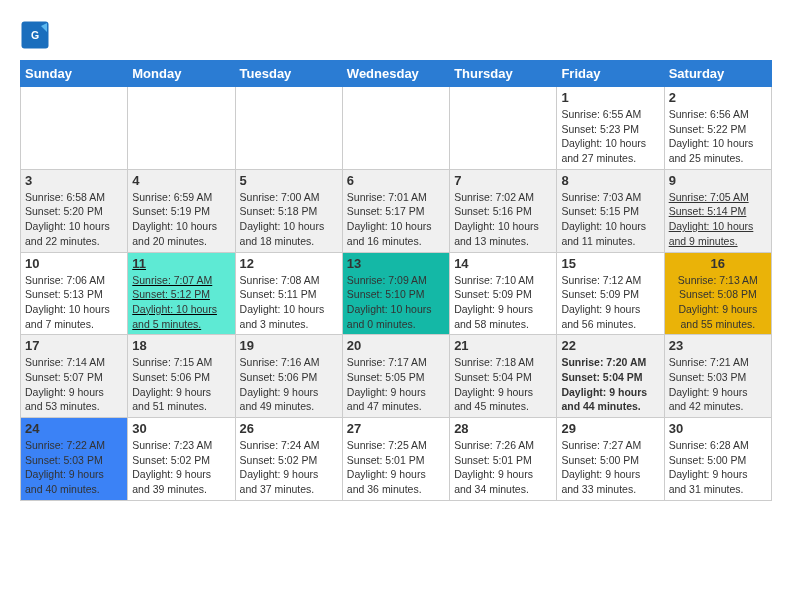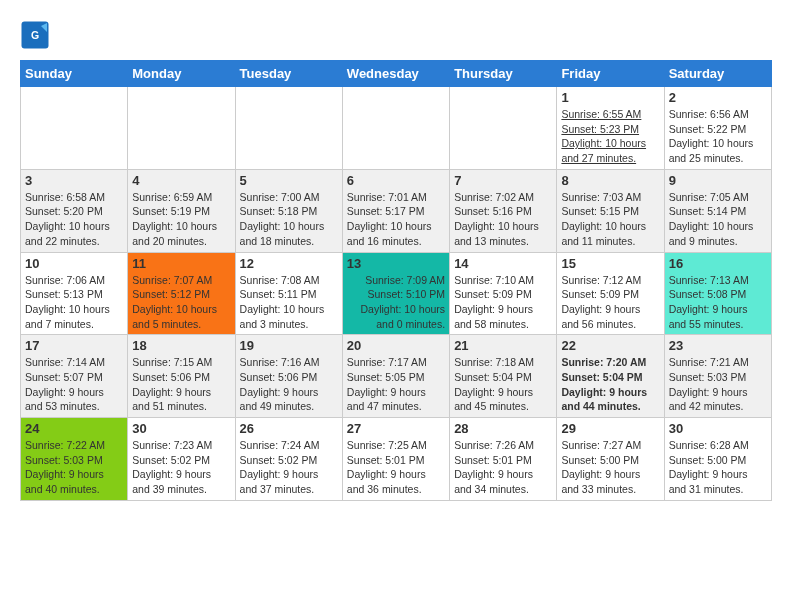--- a/index.html
+++ b/index.html
@@ -125,21 +125,21 @@
   </thead>
   <tbody id="calendar-body">
   <tr>
         <td class="empty-cell" style="background: rgb(255, 255, 255);"></td>
         <td class="empty-cell" style="background: rgb(255, 255, 255);"></td>
         <td class="empty-cell" style="background: rgb(255, 255, 255);"></td>
         <td class="empty-cell" style="background: rgb(255, 255, 255);"></td>
         <td class="empty-cell" style="background: rgb(255, 255, 255);"></td>
         <td style="background: rgb(255, 255, 255);">
           <span class="day-number">1</span>
-          <div class="day-info" style="white-space: pre-line; text-decoration: underline;">Sunrise: 6:55 AM
+          <div class="day-info" style="white-space: pre-line;">Sunrise: 6:55 AM
 Sunset: 5:23 PM
 Daylight: 10 hours
 and 27 minutes.</div>
         </td>
         <td style="background: rgb(255, 255, 255);">
           <span class="day-number">2</span>
           <div class="day-info" style="white-space: pre-line;">Sunrise: 6:56 AM
 Sunset: 5:22 PM
 Daylight: 10 hours
 and 25 minutes.</div>
@@ -183,70 +183,70 @@
         </td>
         <td style="background: rgb(240, 240, 240);">
           <span class="day-number">8</span>
           <div class="day-info" style="white-space: pre-line;">Sunrise: 7:03 AM
 Sunset: 5:15 PM
 Daylight: 10 hours
 and 11 minutes.</div>
         </td>
         <td style="background: rgb(240, 240, 240);">
           <span class="day-number">9</span>
-          <div class="day-info" style="white-space: pre-line;">Sunrise: 7:05 AM
+          <div class="day-info" style="white-space: pre-line; text-decoration: underline;">Sunrise: 7:05 AM
 Sunset: 5:14 PM
 Daylight: 10 hours
 and 9 minutes.</div>
         </td>
       </tr>
       <tr>
         <td style="background: rgb(255, 255, 255);">
           <span class="day-number">10</span>
           <div class="day-info" style="white-space: pre-line;">Sunrise: 7:06 AM
 Sunset: 5:13 PM
 Daylight: 10 hours
 and 7 minutes.</div>
         </td>
-        <td style="background: #f97316;">
+        <td style="background: #5eead4; text-decoration: underline;">
           <span class="day-number">11</span>
           <div class="day-info" style="white-space: pre-line;">Sunrise: 7:07 AM
 Sunset: 5:12 PM
 Daylight: 10 hours
 and 5 minutes.</div>
         </td>
         <td style="background: rgb(255, 255, 255);">
           <span class="day-number">12</span>
           <div class="day-info" style="white-space: pre-line;">Sunrise: 7:08 AM
 Sunset: 5:11 PM
 Daylight: 10 hours
 and 3 minutes.</div>
         </td>
         <td style="background: #14b8a6;">
           <span class="day-number">13</span>
-          <div class="day-info" style="white-space: pre-line; text-align: right;">Sunrise: 7:09 AM
+          <div class="day-info" style="white-space: pre-line;">Sunrise: 7:09 AM
 Sunset: 5:10 PM
 Daylight: 10 hours
 and 0 minutes.</div>
         </td>
         <td style="background: rgb(255, 255, 255);">
           <span class="day-number">14</span>
           <div class="day-info" style="white-space: pre-line;">Sunrise: 7:10 AM
 Sunset: 5:09 PM
 Daylight: 9 hours
 and 58 minutes.</div>
         </td>
         <td style="background: rgb(255, 255, 255);">
           <span class="day-number">15</span>
           <div class="day-info" style="white-space: pre-line;">Sunrise: 7:12 AM
 Sunset: 5:09 PM
 Daylight: 9 hours
 and 56 minutes.</div>
         </td>
-        <td style="background: #5eead4;">
+        <td style="background: #eab308; text-align: center;">
           <span class="day-number">16</span>
           <div class="day-info" style="white-space: pre-line;">Sunrise: 7:13 AM
 Sunset: 5:08 PM
 Daylight: 9 hours
 and 55 minutes.</div>
         </td>
       </tr>
       <tr>
         <td style="background: rgb(240, 240, 240);">
           <span class="day-number">17</span>
@@ -292,21 +292,21 @@
         </td>
         <td style="background: rgb(240, 240, 240);">
           <span class="day-number">23</span>
           <div class="day-info" style="white-space: pre-line;">Sunrise: 7:21 AM
 Sunset: 5:03 PM
 Daylight: 9 hours
 and 42 minutes.</div>
         </td>
       </tr>
       <tr>
-        <td style="background: #84cc16;">
+        <td style="background: #3b82f6;">
           <span class="day-number">24</span>
           <div class="day-info" style="white-space: pre-line;">Sunrise: 7:22 AM
 Sunset: 5:03 PM
 Daylight: 9 hours
 and 40 minutes.</div>
         </td>
         <td style="background: rgb(255, 255, 255);">
           <span class="day-number">30</span>
           <div class="day-info" style="white-space: pre-line;">Sunrise: 7:23 AM
 Sunset: 5:02 PM

